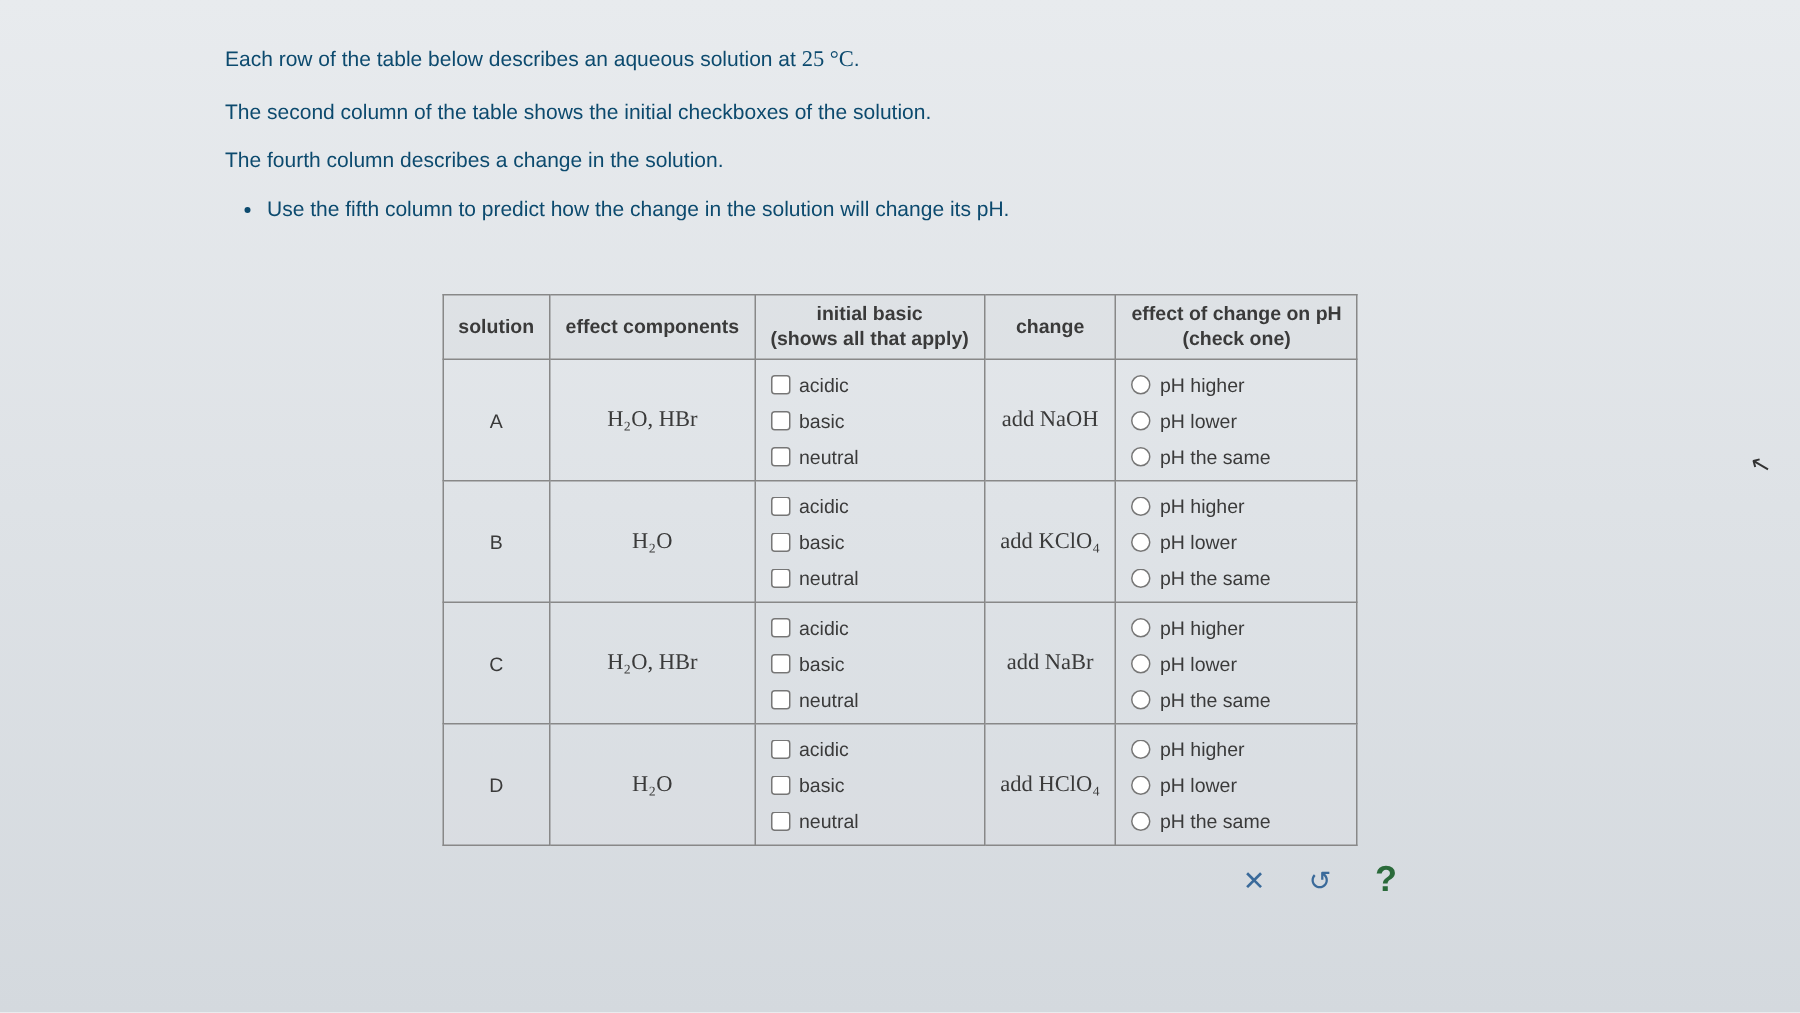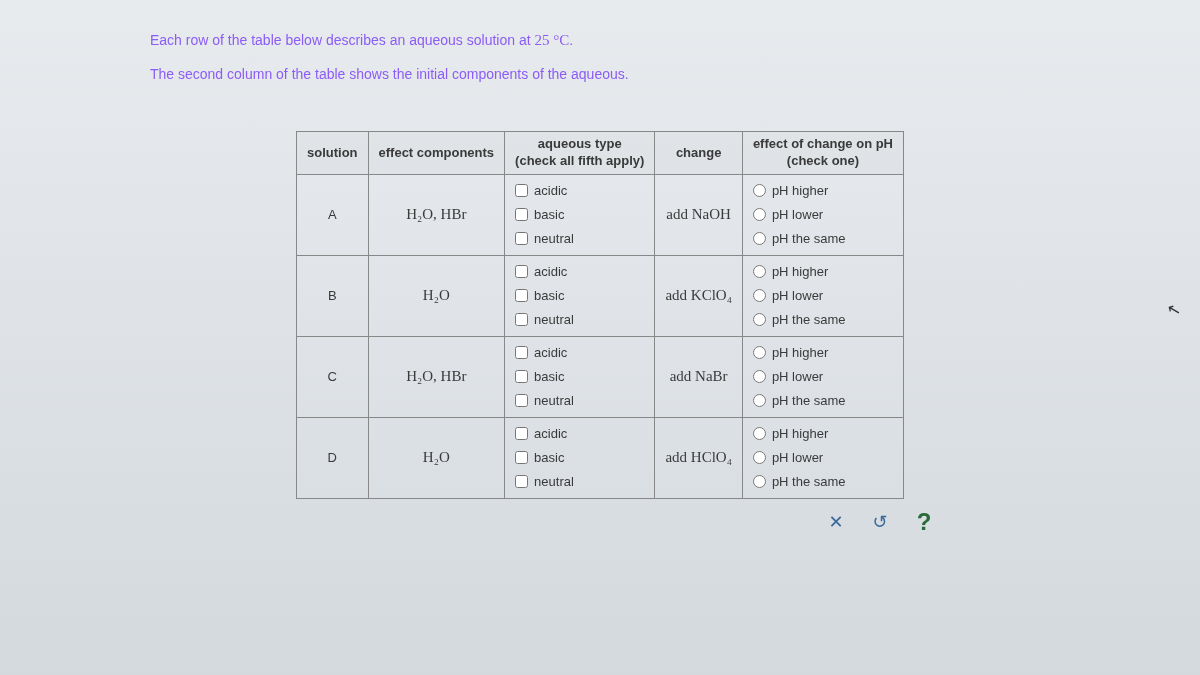--- a/index.html
+++ b/index.html
@@ -13,21 +13,21 @@
     color: #4a4a4a;
     overflow: hidden;
     position: relative;
   }
   .page-wrap {
     padding: 20px 150px 0 150px;
   }
   .instructions {
     font-size: 14px;
     line-height: 1.9;
-    color: #8b5cf6;
+    color: #0c4a6e;
   }
   .instructions .italic { }
   .instructions ul { margin: 4px 0; padding-left: 28px; }
   .instructions li { margin: 2px 0; }
   .p1 { margin: 6px 0; }
   table.sol {
     border-collapse: collapse;
     margin: 44px auto 0 auto;
     background: rgba(255,255,255,0.05);
   }
@@ -87,31 +87,39 @@
 </head>
 <body>
 
 <div class="page-wrap">
 
   <div class="instructions">
     <p class="p1">
       <span>Each row of the table below describes an aqueous solution at </span><span class="chem">25 °C</span><span>.</span>
     </p>
     <p class="p1">
-      <span>The second column of the table shows the </span><span class="italic">initial</span><span> components of the aqueous.</span>
+      <span>The second column of the table shows the </span><span class="italic">initial</span><span> checkboxes of the solution.</span>
     </p>
+    <p class="p1">
+      <span>The fourth column describes a </span><span class="italic">change</span><span> in the solution.</span>
+    </p>
+    <ul>
+        <li>
+      <span>Use the fifth column to predict how the </span><span class="italic">change</span><span> in the solution will change its pH.</span>
+    </li>
+      </ul>
   </div>
 
   <table class="sol">
     <thead>
       <tr>
         <th>solution</th>
         <th>effect components</th>
         <th>
-          <span>aqueous type</span><br><span>(check all fifth apply)</span>
+          <span>initial basic</span><br><span>(shows all that apply)</span>
         </th>
         <th>change</th>
         <th>
           <span>effect of change on pH</span><br><span>(check one)</span>
         </th>
       </tr>
     </thead>
     <tbody id="tbody">
   <tr>
     <td class="lbl">A</td>

